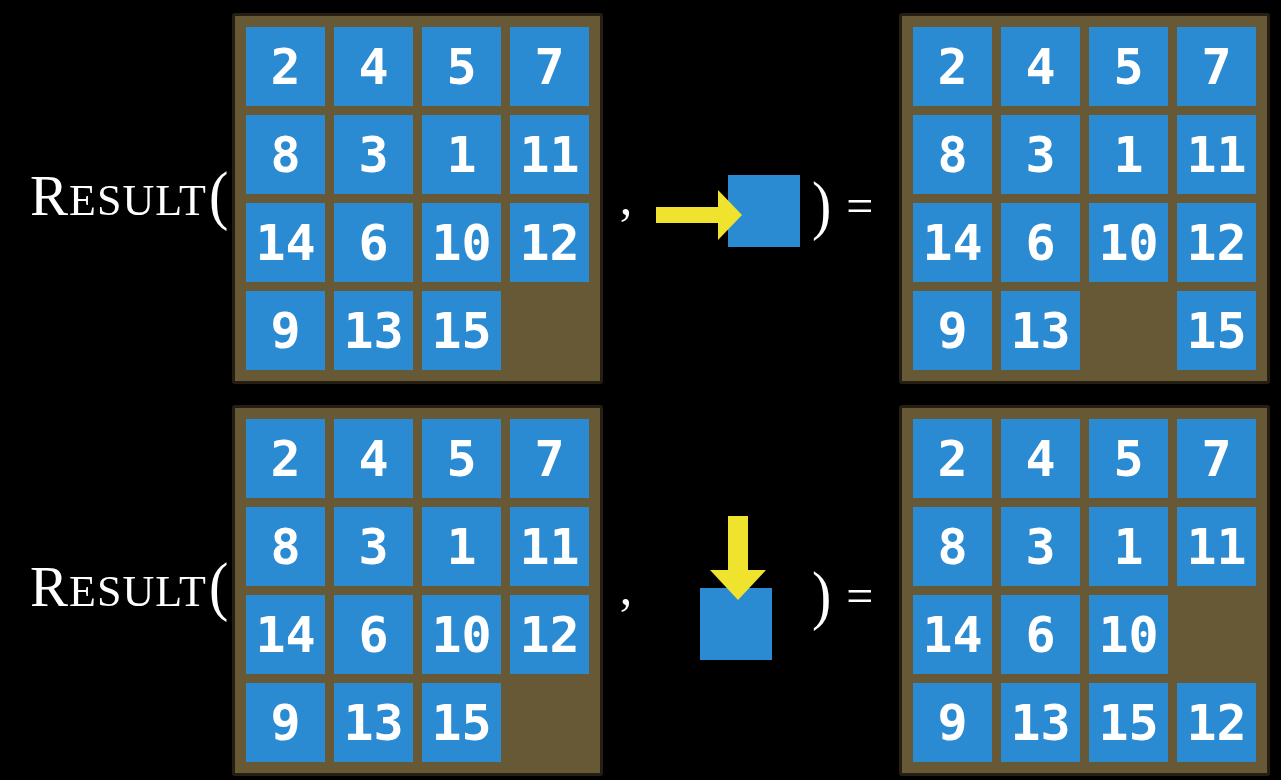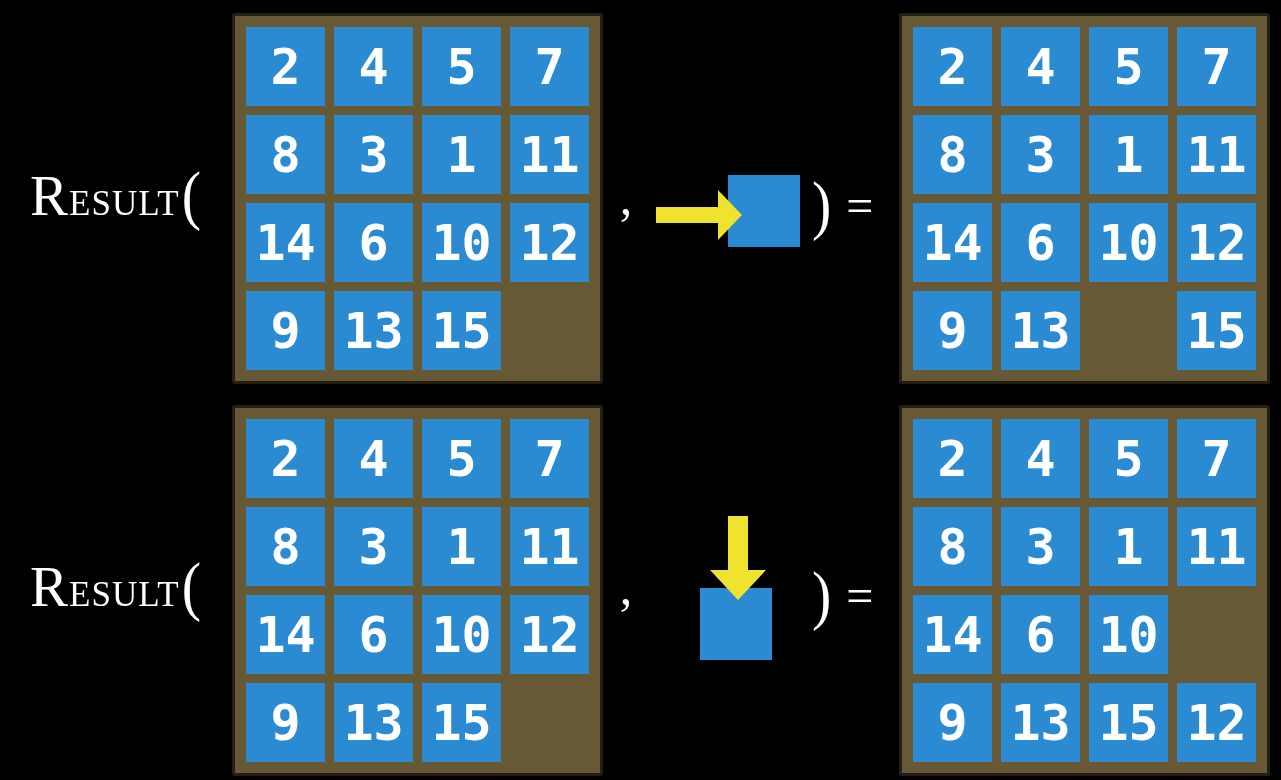--- a/index.html
+++ b/index.html
@@ -19,21 +19,21 @@
   }
   .canvas{position:relative;width:1281px;height:780px;background:var(--bg);}
 
   
   .fn-label{
     position:absolute;left:30px;width:200px;height:74px;
     display:flex;align-items:baseline;color:var(--white);
     white-space:nowrap;
   }
   .fn-big{font-size:57px;line-height:74px;letter-spacing:1px;}
-  .fn-small{font-size:35px;letter-spacing:1px;}
+  .fn-small{font-size:44px;letter-spacing:1px;}
   .fn-open{
     font-size:58px;display:inline-block;transform:scaleY(1.12);
     transform-origin:center 60%;margin-left:2px;font-weight:400;
   }
 
   
   .board{
     position:absolute;width:371px;height:371px;box-sizing:border-box;
     background:var(--brown);
     border:3px solid var(--frame-edge);

